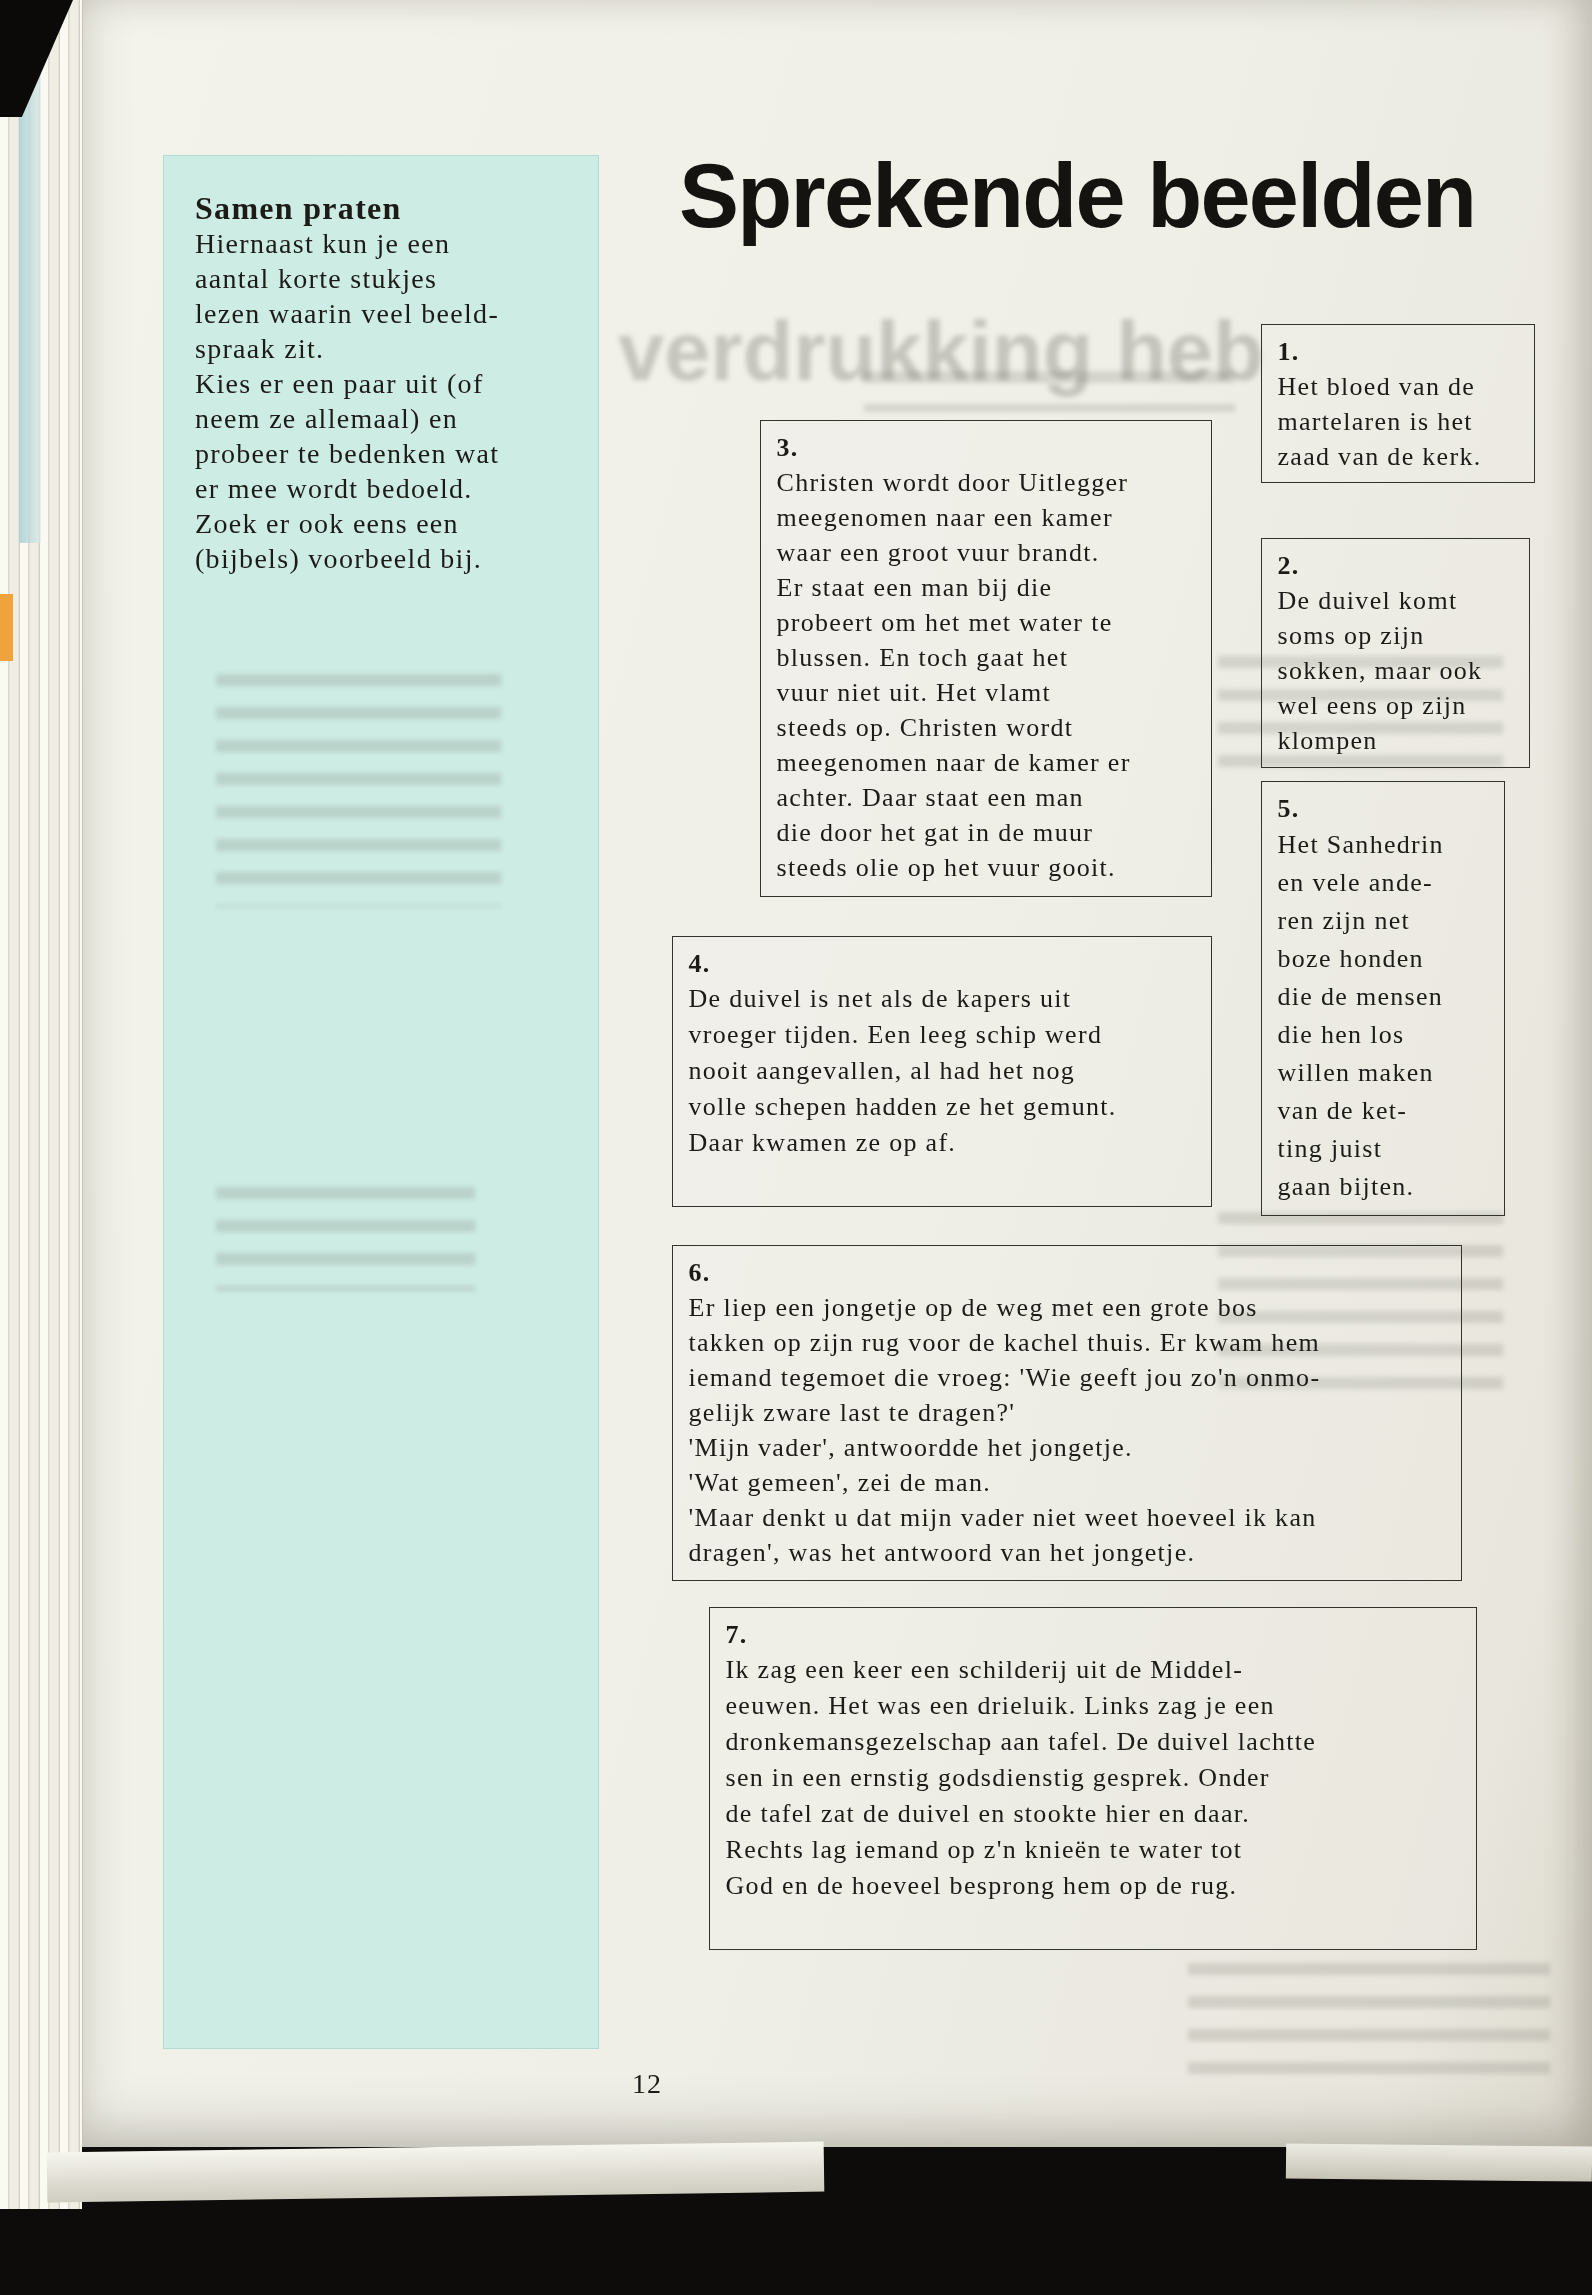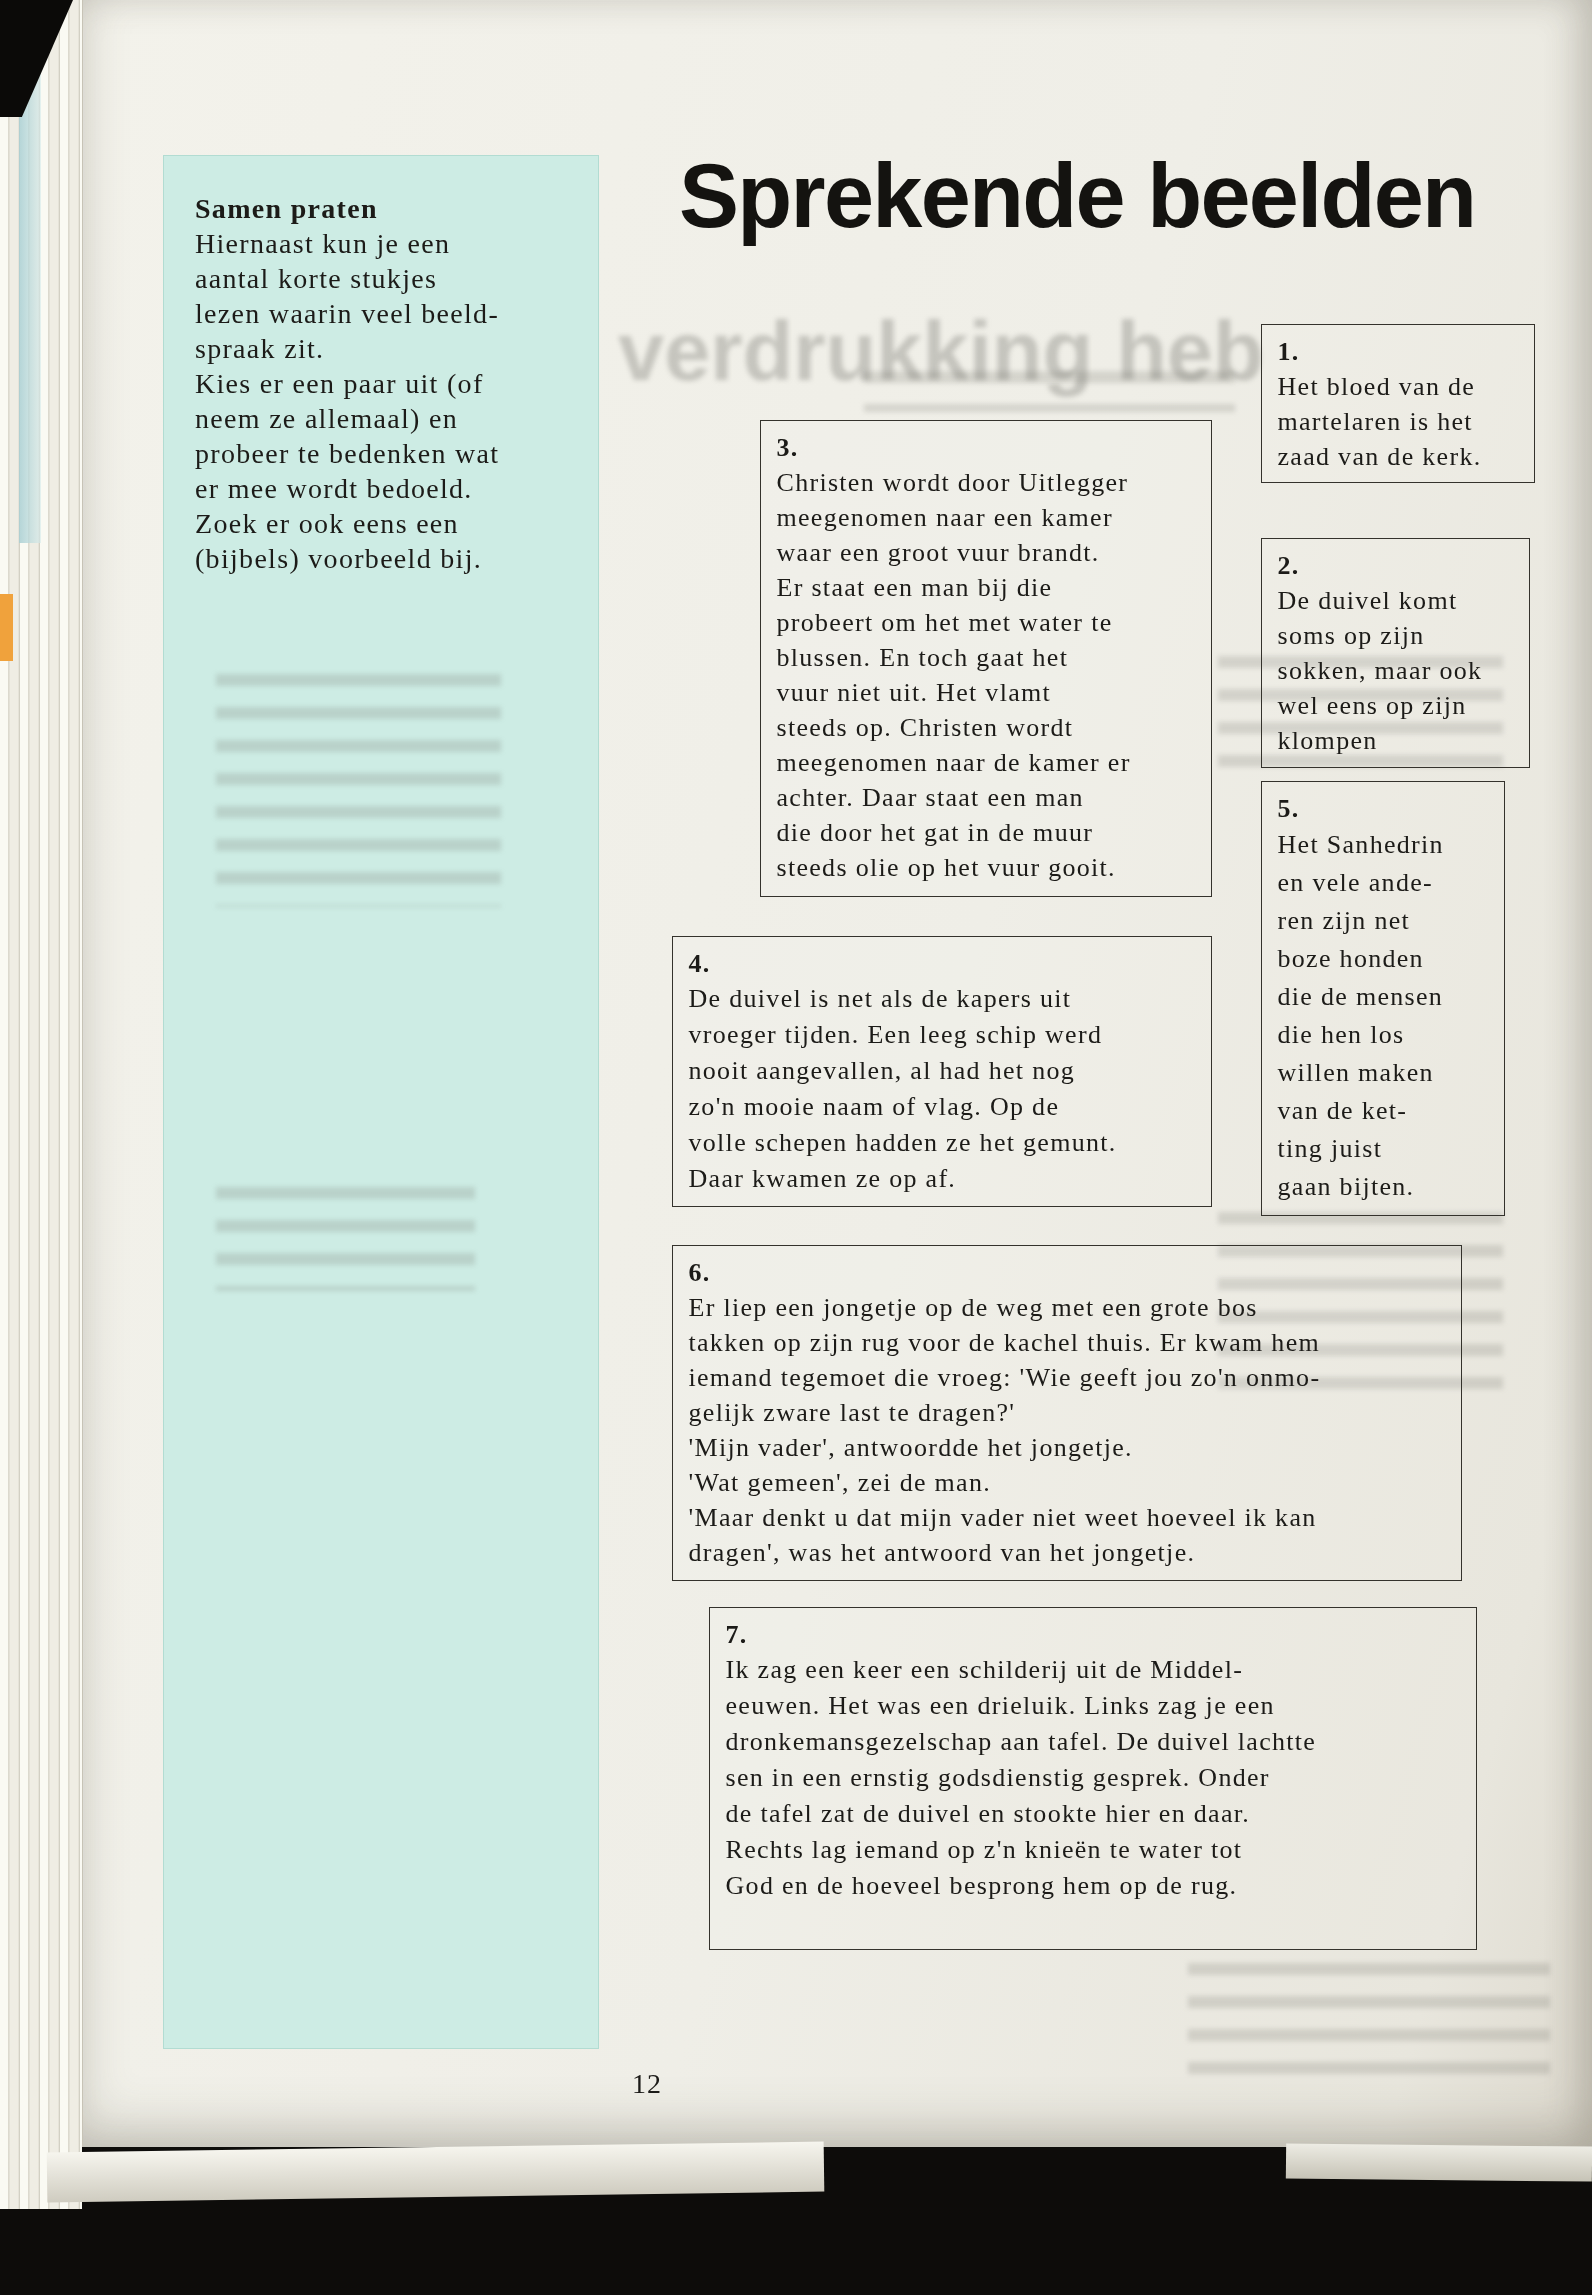--- a/index.html
+++ b/index.html
@@ -27,21 +27,21 @@
   .ghost-lines{position:absolute;filter:blur(2.6px);
     background:repeating-linear-gradient(to bottom,rgba(108,108,100,.20) 0 12px,rgba(0,0,0,0) 12px 33px);}
   .g0{left:781px;top:371px;width:371px;height:41px;}
   .g1{left:1135px;top:656px;width:285px;height:114px;}
   .g2{left:1135px;top:1212px;width:285px;height:183px;}
   .g3{left:1105px;top:1963px;width:362px;height:131px;}
 
   
   .teal-panel{position:absolute;left:80px;top:155px;width:436px;height:1894px;
     background:#cdece4;border:0.9px solid #b2dcd2;box-sizing:border-box;padding:35px 31px;}
-  .side-heading{font-weight:700;font-size:28px;line-height:35px;letter-spacing:1.3px;}
+  .side-heading{font-weight:700;font-size:32px;line-height:35px;letter-spacing:1.3px;}
   .side-body div{font-size:28px;line-height:35px;letter-spacing:1.3px;white-space:nowrap;}
   .pg1{left:52px;top:518px;width:285px;height:233px;}
   .pg2{left:52px;top:1031px;width:259px;height:104px;}
 
   
   .title{position:absolute;left:596px;top:145px;margin:0;
     font-family:"Liberation Sans",sans-serif;font-weight:700;font-size:90px;
     letter-spacing:-1.7px;color:#141310;white-space:nowrap;}
 
   
@@ -143,21 +143,20 @@
           <div>steeds olie op het vuur gooit.</div>
         </div>
     </div>
 
     <div class="box b4">
       <div class="num">4.</div>
       <div class="lines">
           <div>De duivel is net als de kapers uit</div>
           <div>vroeger tijden. Een leeg schip werd</div>
           <div>nooit aangevallen, al had het nog</div>
-          <div>zo'n mooie naam of vlag. Op de</div>
           <div>volle schepen hadden ze het gemunt.</div>
           <div>Daar kwamen ze op af.</div>
         </div>
     </div>
 
     <div class="box b5">
       <div class="num">5.</div>
       <div class="lines">
           <div>Het Sanhedrin</div>
           <div>en vele ande-</div>

